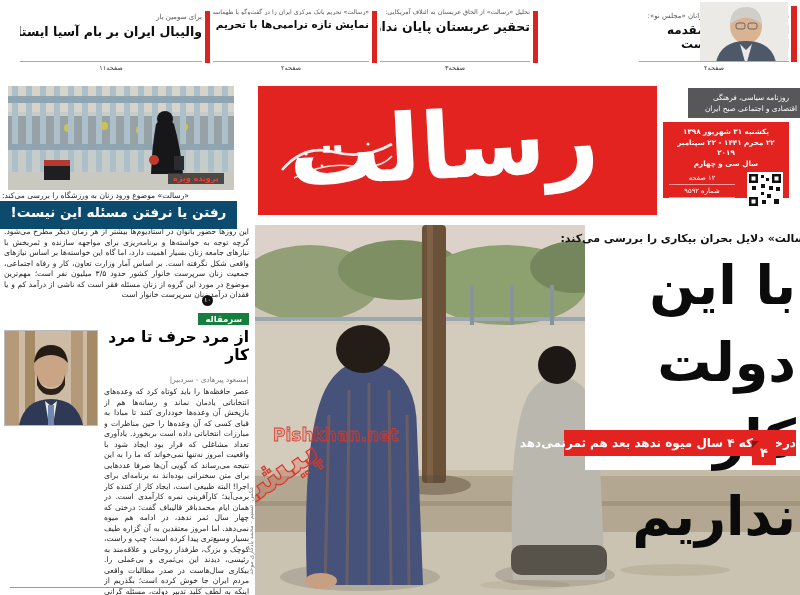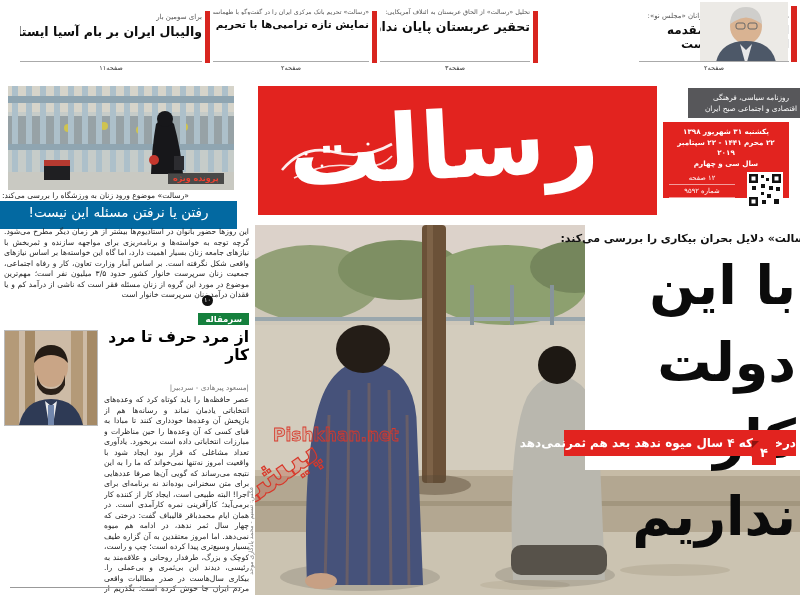--- a/index.html
+++ b/index.html
@@ -29,32 +29,32 @@
   .info-cells{width:66px;}
   .info-cell{font-size:6.8px;text-align:center;border-bottom:1px solid rgba(255,255,255,.55);
              line-height:12px;}
   .website{font-size:5.8px;letter-spacing:.5px;text-align:center;margin-top:2px;direction:ltr;}
 
   
   .gate-photo{position:absolute;left:8px;top:86px;width:226px;height:104px;overflow:hidden;}
   .sp-tag{position:absolute;left:168px;top:173px;background:rgba(55,55,55,.88);color:#ef4130;
           font-size:8px;font-weight:bold;padding:1px 5px;}
   .sp-kicker{position:absolute;left:2px;top:191px;width:233px;font-size:7.6px;color:#222;text-align:left;white-space:nowrap;overflow:hidden;}
-  .sp-head{position:absolute;left:0;top:201px;width:237px;height:28px;background:#0369a1;color:#fff;
-           font-size:13.5px;font-weight:normal;text-align:center;line-height:22px;white-space:nowrap;}
+  .sp-head{position:absolute;left:0;top:201px;width:237px;height:28px;background:#0c4a6e;color:#fff;
+           font-size:13.5px;font-weight:bold;text-align:center;line-height:22px;white-space:nowrap;}
 
   
   .colL{position:absolute;left:4px;top:227px;width:245px;color:#222;}
   .para{position:relative;font-size:7.6px;line-height:10.5px;text-align:justify;height:80px;overflow:hidden;}
   .circ{position:absolute;right:36px;bottom:1px;width:11px;height:11px;border-radius:50%;background:#111;
         color:#fff;font-size:6.5px;line-height:11px;text-align:center;}
   .ed-tag{display:inline-block;background:#15803d;color:#fff;font-size:8.5px;font-weight:bold;
           padding:1px 7px;margin:3px 0 2px 0;}
   .ed-photo{float:left;width:92px;height:94px;border:1px solid #bbb;margin:2px 6px 3px 0;background:#d8cabb;}
-  .ed-head{font-size:15.5px;font-weight:bold;color:#000;margin:1px 0 19px 0;text-align:right;}
+  .ed-head{font-size:15.5px;font-weight:bold;color:#000;margin:1px 0 11px 0;text-align:right;}
   .ed-by{font-size:7.2px;color:#777;margin-bottom:3px;}
   .ed-body{font-size:7.6px;line-height:10.5px;text-align:justify;height:230px;overflow:hidden;}
   .col-end{position:absolute;left:10px;top:587px;width:232px;border-top:1px solid #999;}
   .credit{position:absolute;left:195px;top:527px;width:110px;transform:rotate(-90deg);
           font-size:6px;color:#777;text-align:center;}
 
   
   .photo-main{position:absolute;left:255px;top:225px;width:545px;height:370px;overflow:hidden;}
   .head-zone{position:absolute;left:585px;top:225px;width:215px;height:245px;background:#fff;}
   .lead-kicker{position:absolute;left:611px;top:232px;width:208px;font-size:11px;font-weight:bold;

